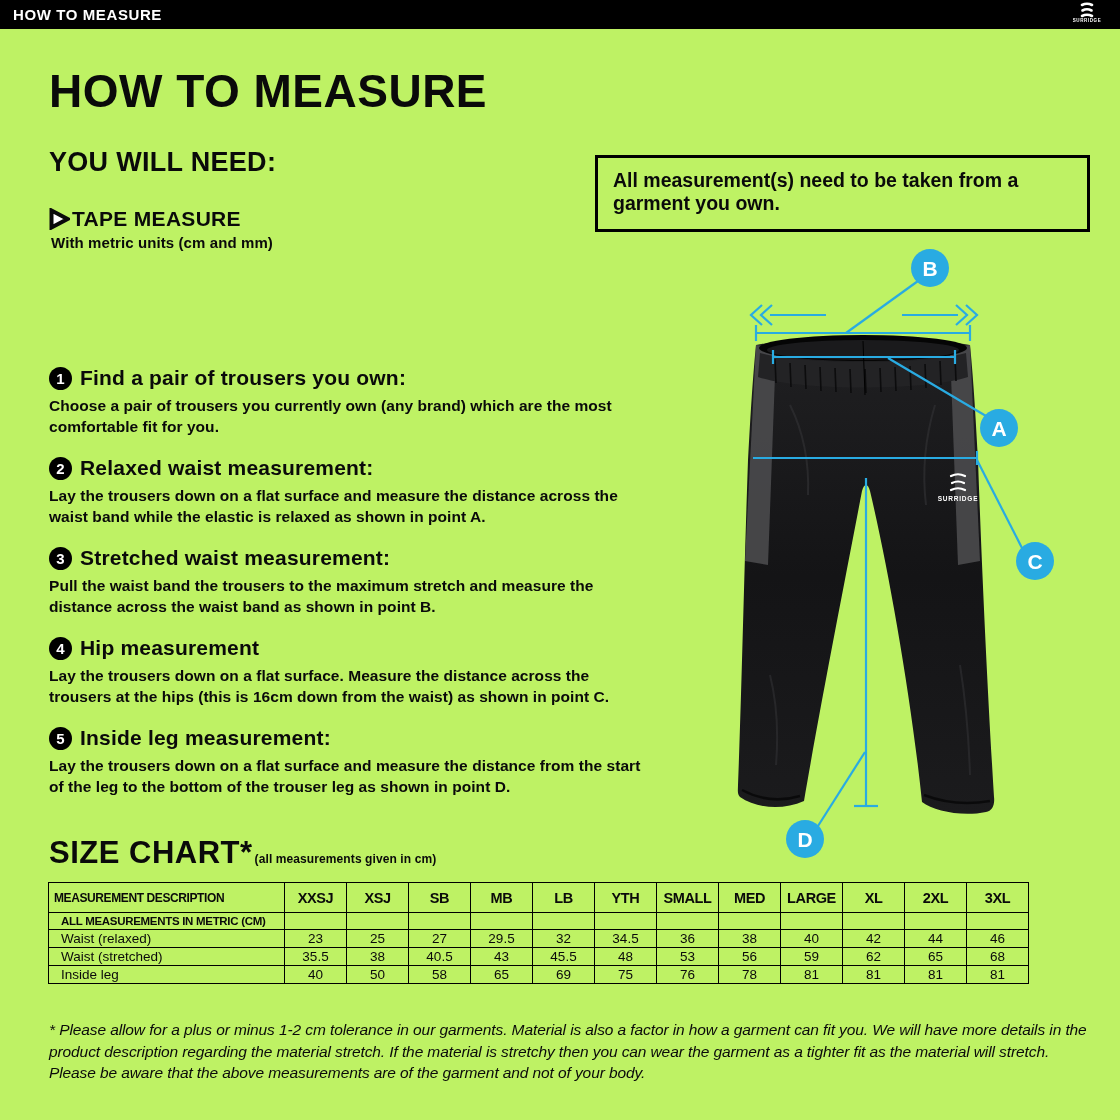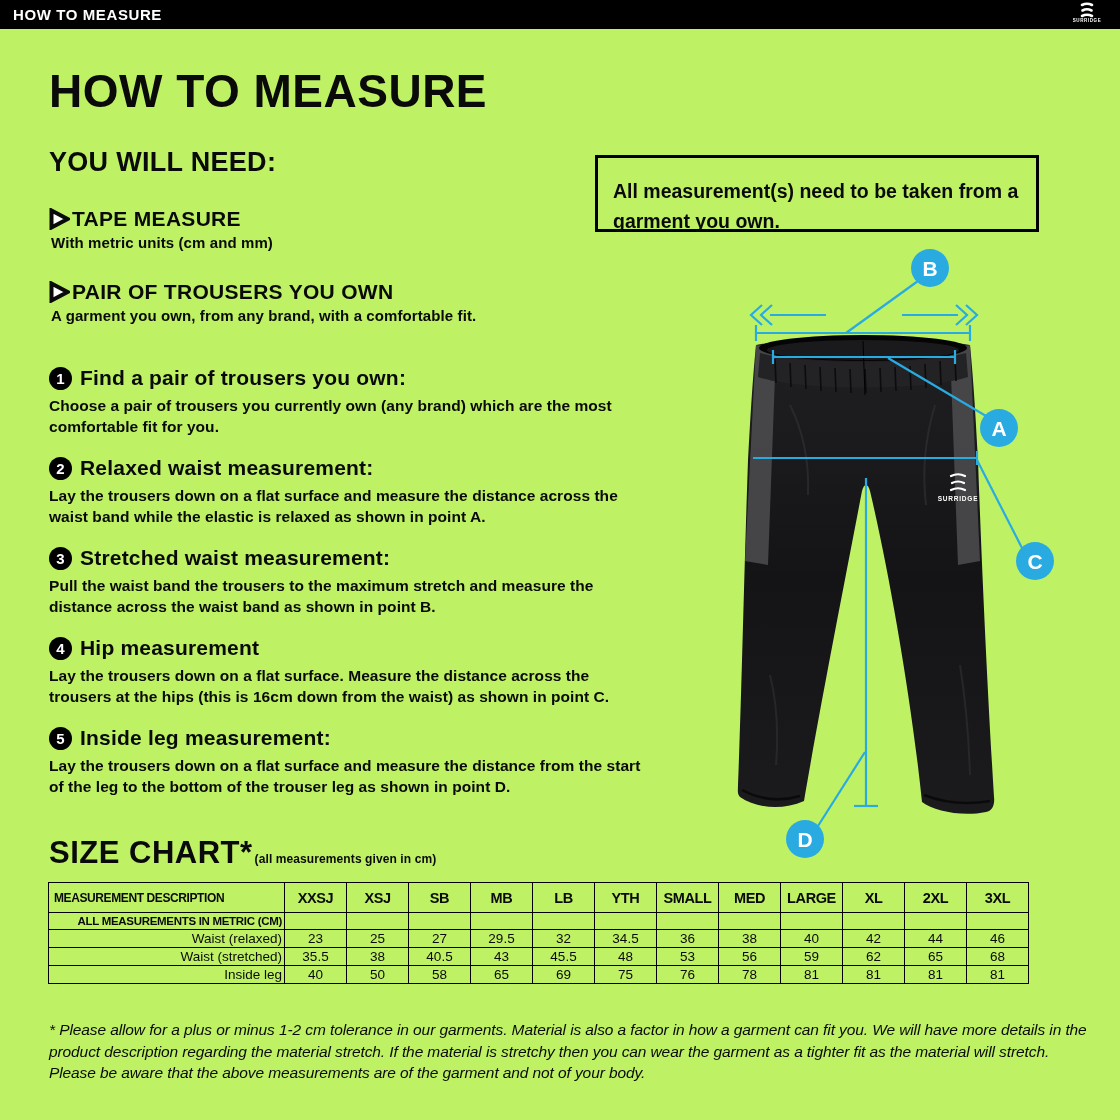--- a/index.html
+++ b/index.html
@@ -25,36 +25,36 @@
   .tri{width:21px;height:22px;flex:0 0 auto;}
 
   
   .step{position:absolute;left:49px;width:615px;}
   .step-head{display:flex;align-items:center;gap:8px;font-size:21px;font-weight:800;letter-spacing:.2px;}
   .badge{width:23px;height:23px;border-radius:50%;background:#000;color:#fff;font-size:15px;
          font-weight:bold;display:flex;align-items:center;justify-content:center;flex:0 0 auto;}
   .step-body{margin-top:5px;font-size:15.5px;font-weight:700;line-height:21px;letter-spacing:.05px;width:600px;}
 
   
-  .note-box{position:absolute;left:595px;top:155px;width:444px;height:77px;border:3px solid #000;
-            box-sizing:border-box;padding:18px 15px;font-size:19.5px;font-weight:800;line-height:30px;}
+  .note-box{position:absolute;left:595px;top:155px;width:495px;height:77px;border:3px solid #000;
+            box-sizing:border-box;padding:11px 15px;font-size:19.5px;font-weight:800;line-height:23px;}
 
   
   .diagram{position:absolute;left:730px;top:245px;width:390px;height:625px;}
 
   
   .sc-head{position:absolute;left:49px;top:835px;font-size:31px;font-weight:800;letter-spacing:.5px;}
   .sc-sub{font-size:12px;font-weight:700;letter-spacing:.1px;margin-left:2px;}
   table.size{position:absolute;left:48px;top:882px;border-collapse:collapse;table-layout:fixed;}
   table.size th,table.size td{border:1.6px solid #000;text-align:center;padding:0 2px;
         font-size:13.5px;height:17px;overflow:hidden;white-space:nowrap;}
   table.size th{height:29px;font-size:14.5px;font-weight:bold;letter-spacing:-.4px;}
   table.size th.desc{width:228px;text-align:left;padding-left:5px;font-size:12px;}
   table.size td{width:57px;}
-  table.size td.desc{text-align:right;padding-left:5px;}
+  table.size td.desc{text-align:left;padding-left:12px;}
   table.size td.sub{font-weight:bold;font-size:11.5px;letter-spacing:-.3px;height:16px;}
 
   
   .footnote{position:absolute;left:49px;top:1019px;width:1045px;font-size:15.5px;font-weight:normal;
             font-style:italic;line-height:21.5px;letter-spacing:-.1px;}
 </style>
 </head>
 <body>
 
 <div id="page">
@@ -80,29 +80,20 @@
   <div class="need-item" style="top:207px;">
     <div class="need-label">
       <svg class="tri" viewBox="0 0 21 22">
         <polygon points="2.5,2.5 2.5,19.5 18.5,11" fill="#fff" stroke="#0a0a0a" stroke-width="4" stroke-linejoin="miter"></polygon>
       </svg>
       <span>TAPE MEASURE</span>
     </div>
     <div class="need-desc">With metric units (cm and mm)</div>
   </div>
 
-  <div class="need-item" style="top:280px;">
-    <div class="need-label">
-      <svg class="tri" viewBox="0 0 21 22">
-        <polygon points="2.5,2.5 2.5,19.5 18.5,11" fill="#fff" stroke="#0a0a0a" stroke-width="4" stroke-linejoin="miter"></polygon>
-      </svg>
-      <span>PAIR OF TROUSERS YOU OWN</span>
-    </div>
-    <div class="need-desc">A garment you own, from any brand, with a comfortable fit.</div>
-  </div>
 
   <div class="step" style="top:366px;">
     <div class="step-head">
         <span class="badge">1</span>
       <span>Find a pair of trousers you own:</span>
       </div>
     <div class="step-body">Choose a pair of trousers you currently own (any brand) which are the most comfortable fit for you.</div>
   </div>
   <div class="step" style="top:456px;">
     <div class="step-head">

